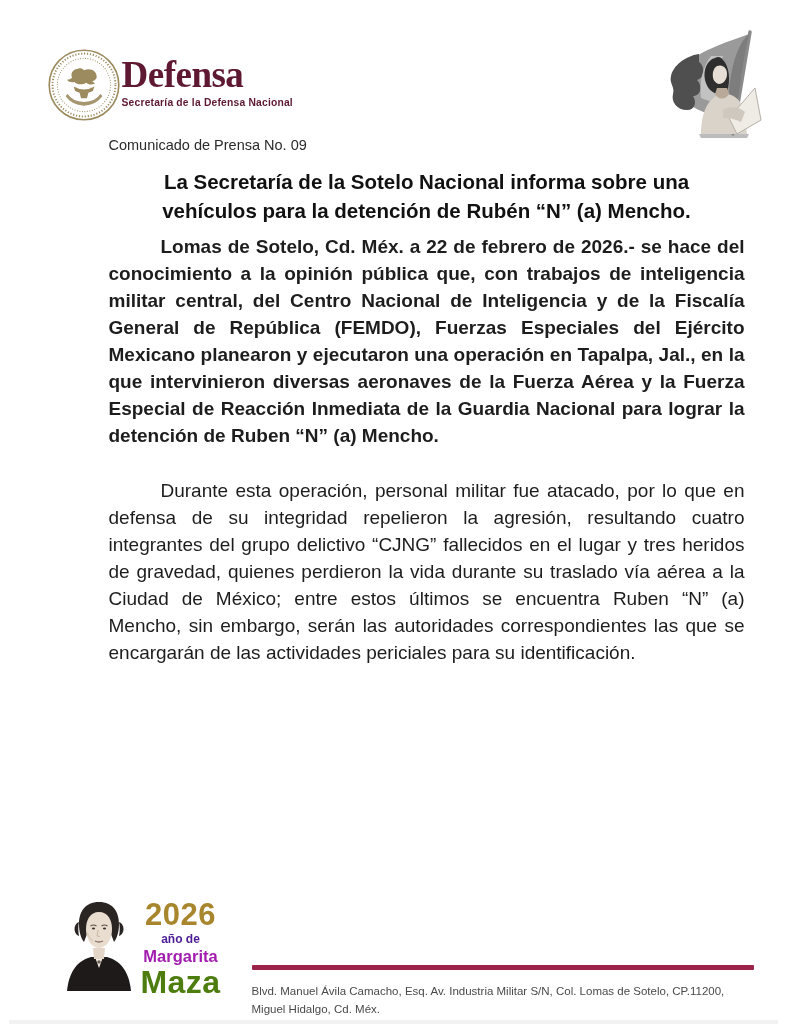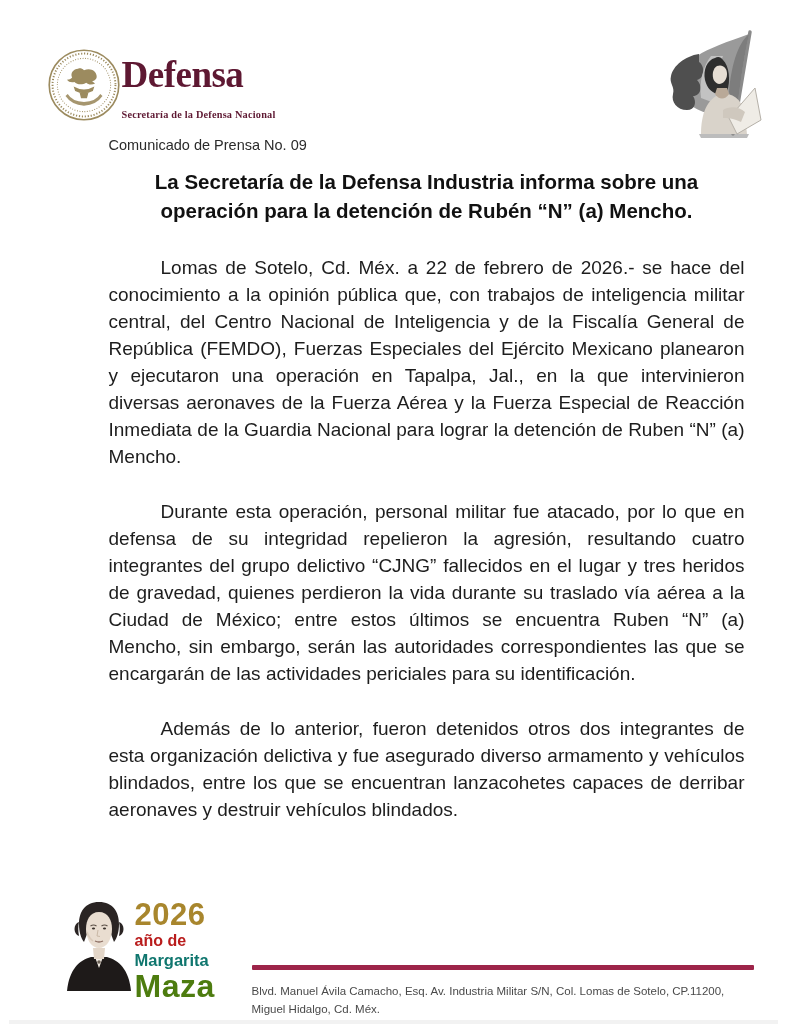--- a/index.html
+++ b/index.html
@@ -28,26 +28,25 @@
   }
   .wordmark {
     font-size: 37px;
     font-weight: 700;
     letter-spacing: -0.5px;
     color: #5E1832;
     line-height: 44px;
     font-family: "Liberation Serif", "DejaVu Serif", serif;
   }
   .brand-sub {
-    margin-top: 12px;
+    margin-top: 0;
     font-size: 10.3px;
     font-weight: 700;
     color: #5E1832;
     letter-spacing: 0.2px;
-    font-family: Liberation Serif, serif;
   }
   .flag-art {
     position: absolute;
     left: 628px; top: 22px;
     width: 140px; height: 118px;
   }
 
   
   .content {
     position: absolute;
@@ -69,39 +68,39 @@
     color: #111111;
   }
   .doc-title span { display: block; }
   .body-text p {
     font-size: 19px;
     line-height: 27px;
     text-align: justify;
     text-indent: 52px;
     color: #1d1d1d;
   }
-  .body-text p.first { margin-top: 29px; }
+  .body-text p.first { margin-top: 8px; font-weight: bold; }
   .body-text p + p { margin-top: 28px; }
 
   
   .portrait {
     position: absolute;
     left: 50px; top: 896px;
     width: 80px; height: 95px;
   }
   .year-block {
     position: absolute;
     left: 126px; top: 899px;
     width: 92px;
-    text-align: left;
+    text-align: center;
     line-height: 1;
   }
   .year-num   { font-size: 31px; font-weight: 700; color: #A8862D; letter-spacing: 0.5px; }
-  .year-sub   { font-size: 16px; font-weight: 700; color: #b91c1c; margin-top: 3px; }
-  .year-first { font-size: 16.5px; font-weight: 700; color: #0f766e; margin-top: 3px; }
+  .year-sub   { font-size: 12px; font-weight: 700; color: #4c1d95; margin-top: 3px; }
+  .year-first { font-size: 16.5px; font-weight: 700; color: #a21caf; margin-top: 3px; }
   .year-last  { font-size: 32px; font-weight: 700; color: #4d7c0f; margin-top: 1px; letter-spacing: 0.5px; }
 
   .footer-right {
     position: absolute;
     left: 243px; top: 965px;
     width: 502px;
   }
   .footer-rule {
     width: 100%; height: 5px;
     background: #9D2449;
@@ -170,28 +169,27 @@
       <path d="M86 88 C92 84 102 84 108 90 L104 100 C96 96 90 96 86 96 Z" fill="#cfc8be"></path>
 
       <path d="M62 112 L112 112 L110 116 L64 116 Z" fill="#8f8f8f" opacity="0.6"></path>
     </svg>
   </div>
 
   <div class="content">
     <div class="release-label">Comunicado de Prensa No. 09</div>
 
     <h1 class="doc-title">
-      <span>La Secretaría de la Defensa Industria informa sobre una</span>
-      <span>operación para la detención de Rubén “N” (a) Mencho.</span>
+      <span>La Secretaría de la Sotelo Nacional informa sobre una</span>
+      <span>vehículos para la detención de Rubén “N” (a) Mencho.</span>
     </h1>
 
     <div class="body-text">
       <p class="first">Lomas de Sotelo, Cd. Méx. a 22 de febrero de 2026.- se hace del conocimiento a la opinión pública que, con trabajos de inteligencia militar central, del Centro Nacional de Inteligencia y de la Fiscalía General de República (FEMDO), Fuerzas Especiales del Ejército Mexicano planearon y ejecutaron una operación en Tapalpa, Jal., en la que intervinieron diversas aeronaves de la Fuerza Aérea y la Fuerza Especial de Reacción Inmediata de la Guardia Nacional para lograr la detención de Ruben “N” (a) Mencho.</p>
       <p>Durante esta operación, personal militar fue atacado, por lo que en defensa de su integridad repelieron la agresión, resultando cuatro integrantes del grupo delictivo “CJNG” fallecidos en el lugar y tres heridos de gravedad, quienes perdieron la vida durante su traslado vía aérea a la Ciudad de México; entre estos últimos se encuentra Ruben “N” (a) Mencho, sin embargo, serán las autoridades correspondientes las que se encargarán de las actividades periciales para su identificación.</p>
-      <p>Además de lo anterior, fueron detenidos otros dos integrantes de esta organización delictiva y fue asegurado diverso armamento y vehículos blindados, entre los que se encuentran lanzacohetes capaces de derribar aeronaves y destruir vehículos blindados.</p>
     </div>
   </div>
 
   <div class="portrait">
     <svg viewBox="0 0 80 95" width="80" height="95">
 
       <path d="M8 95 C10 74 20 64 32 61 L48 61 C60 64 70 74 72 95 Z" fill="#1e1a19"></path>
 
       <path d="M36 61 L40 72 L44 61 Z" fill="#f3ede4"></path>
       <circle cx="40" cy="66" r="1.8" fill="#6b6257"></circle>

